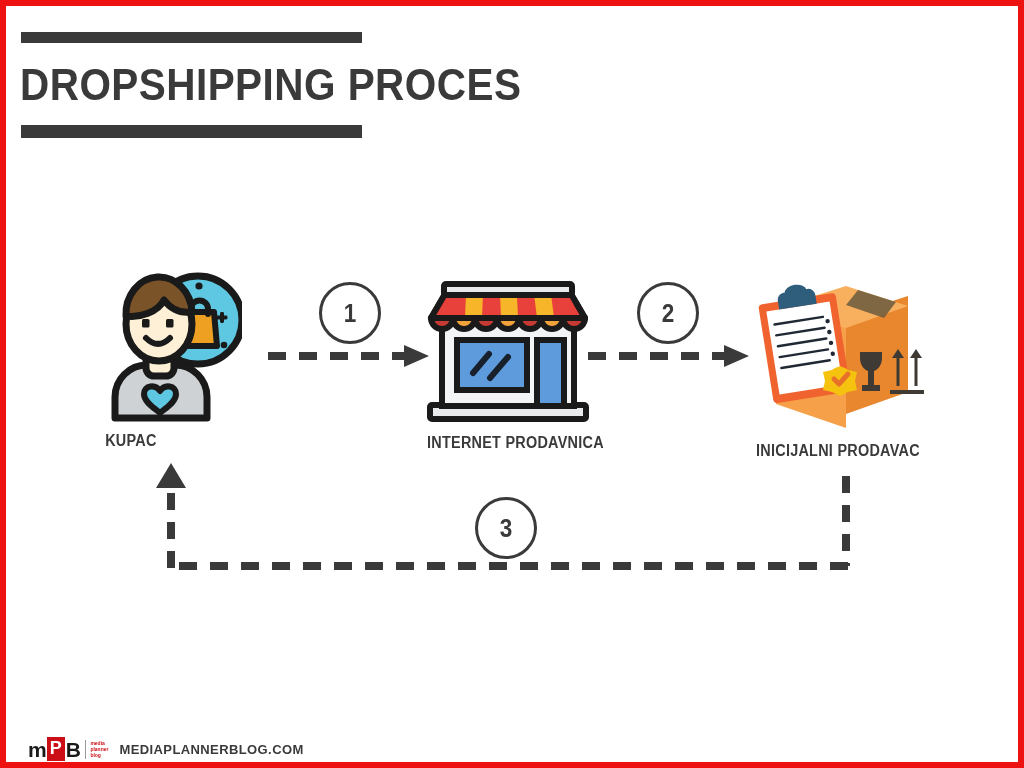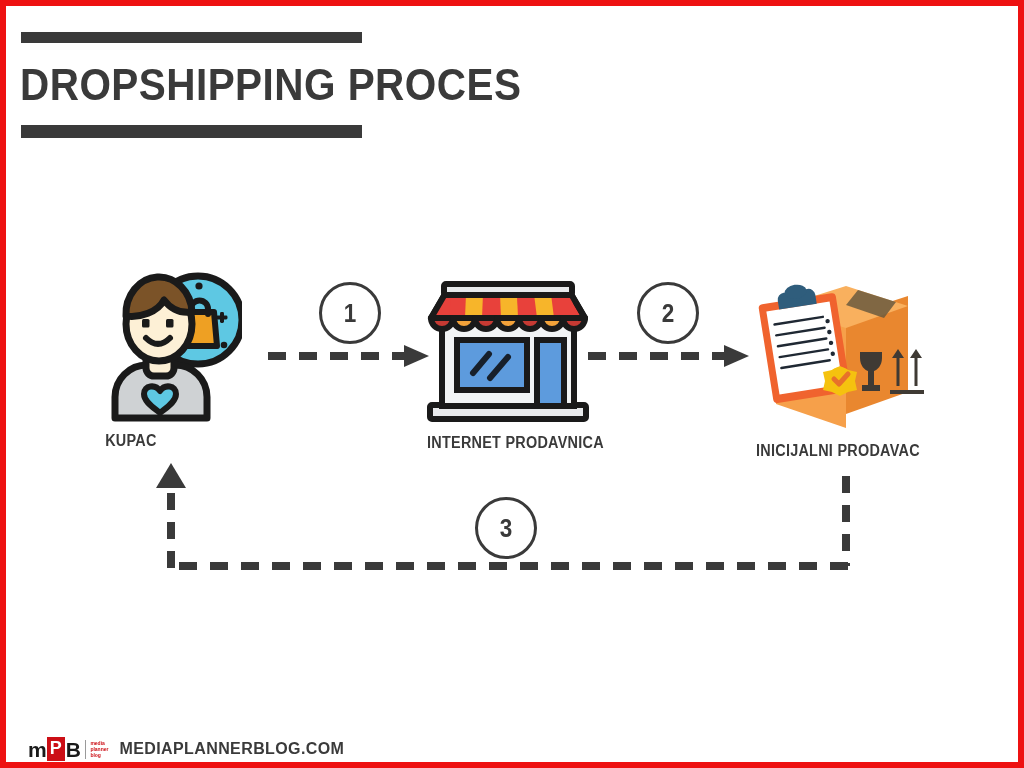--- a/index.html
+++ b/index.html
@@ -309,16 +309,16 @@
       <span style="display:inline-block; width:1.5px; height:19px; background:#9a9a9a; margin:0 4px;"></span>
       <span style="display:flex; flex-direction:column; color:#cc0f16; font-size:5px; line-height:6px;
                    font-family:'Liberation Sans','Liberation Sans',sans-serif; font-weight:bold;">
         <span>media</span>
         <span>planner</span>
         <span>blog</span>
       </span>
     </div>
 
     <span style="font-family:'Liberation Sans','Liberation Sans',sans-serif; font-weight:bold;
-                 font-size:16px; letter-spacing:0.4px; color:#3a3a3a;">MEDIAPLANNERBLOG.COM</span>
+                 font-size:13px; letter-spacing:0.4px; color:#3a3a3a;">MEDIAPLANNERBLOG.COM</span>
   </div>
 
 </div>
 
 </body></html>

